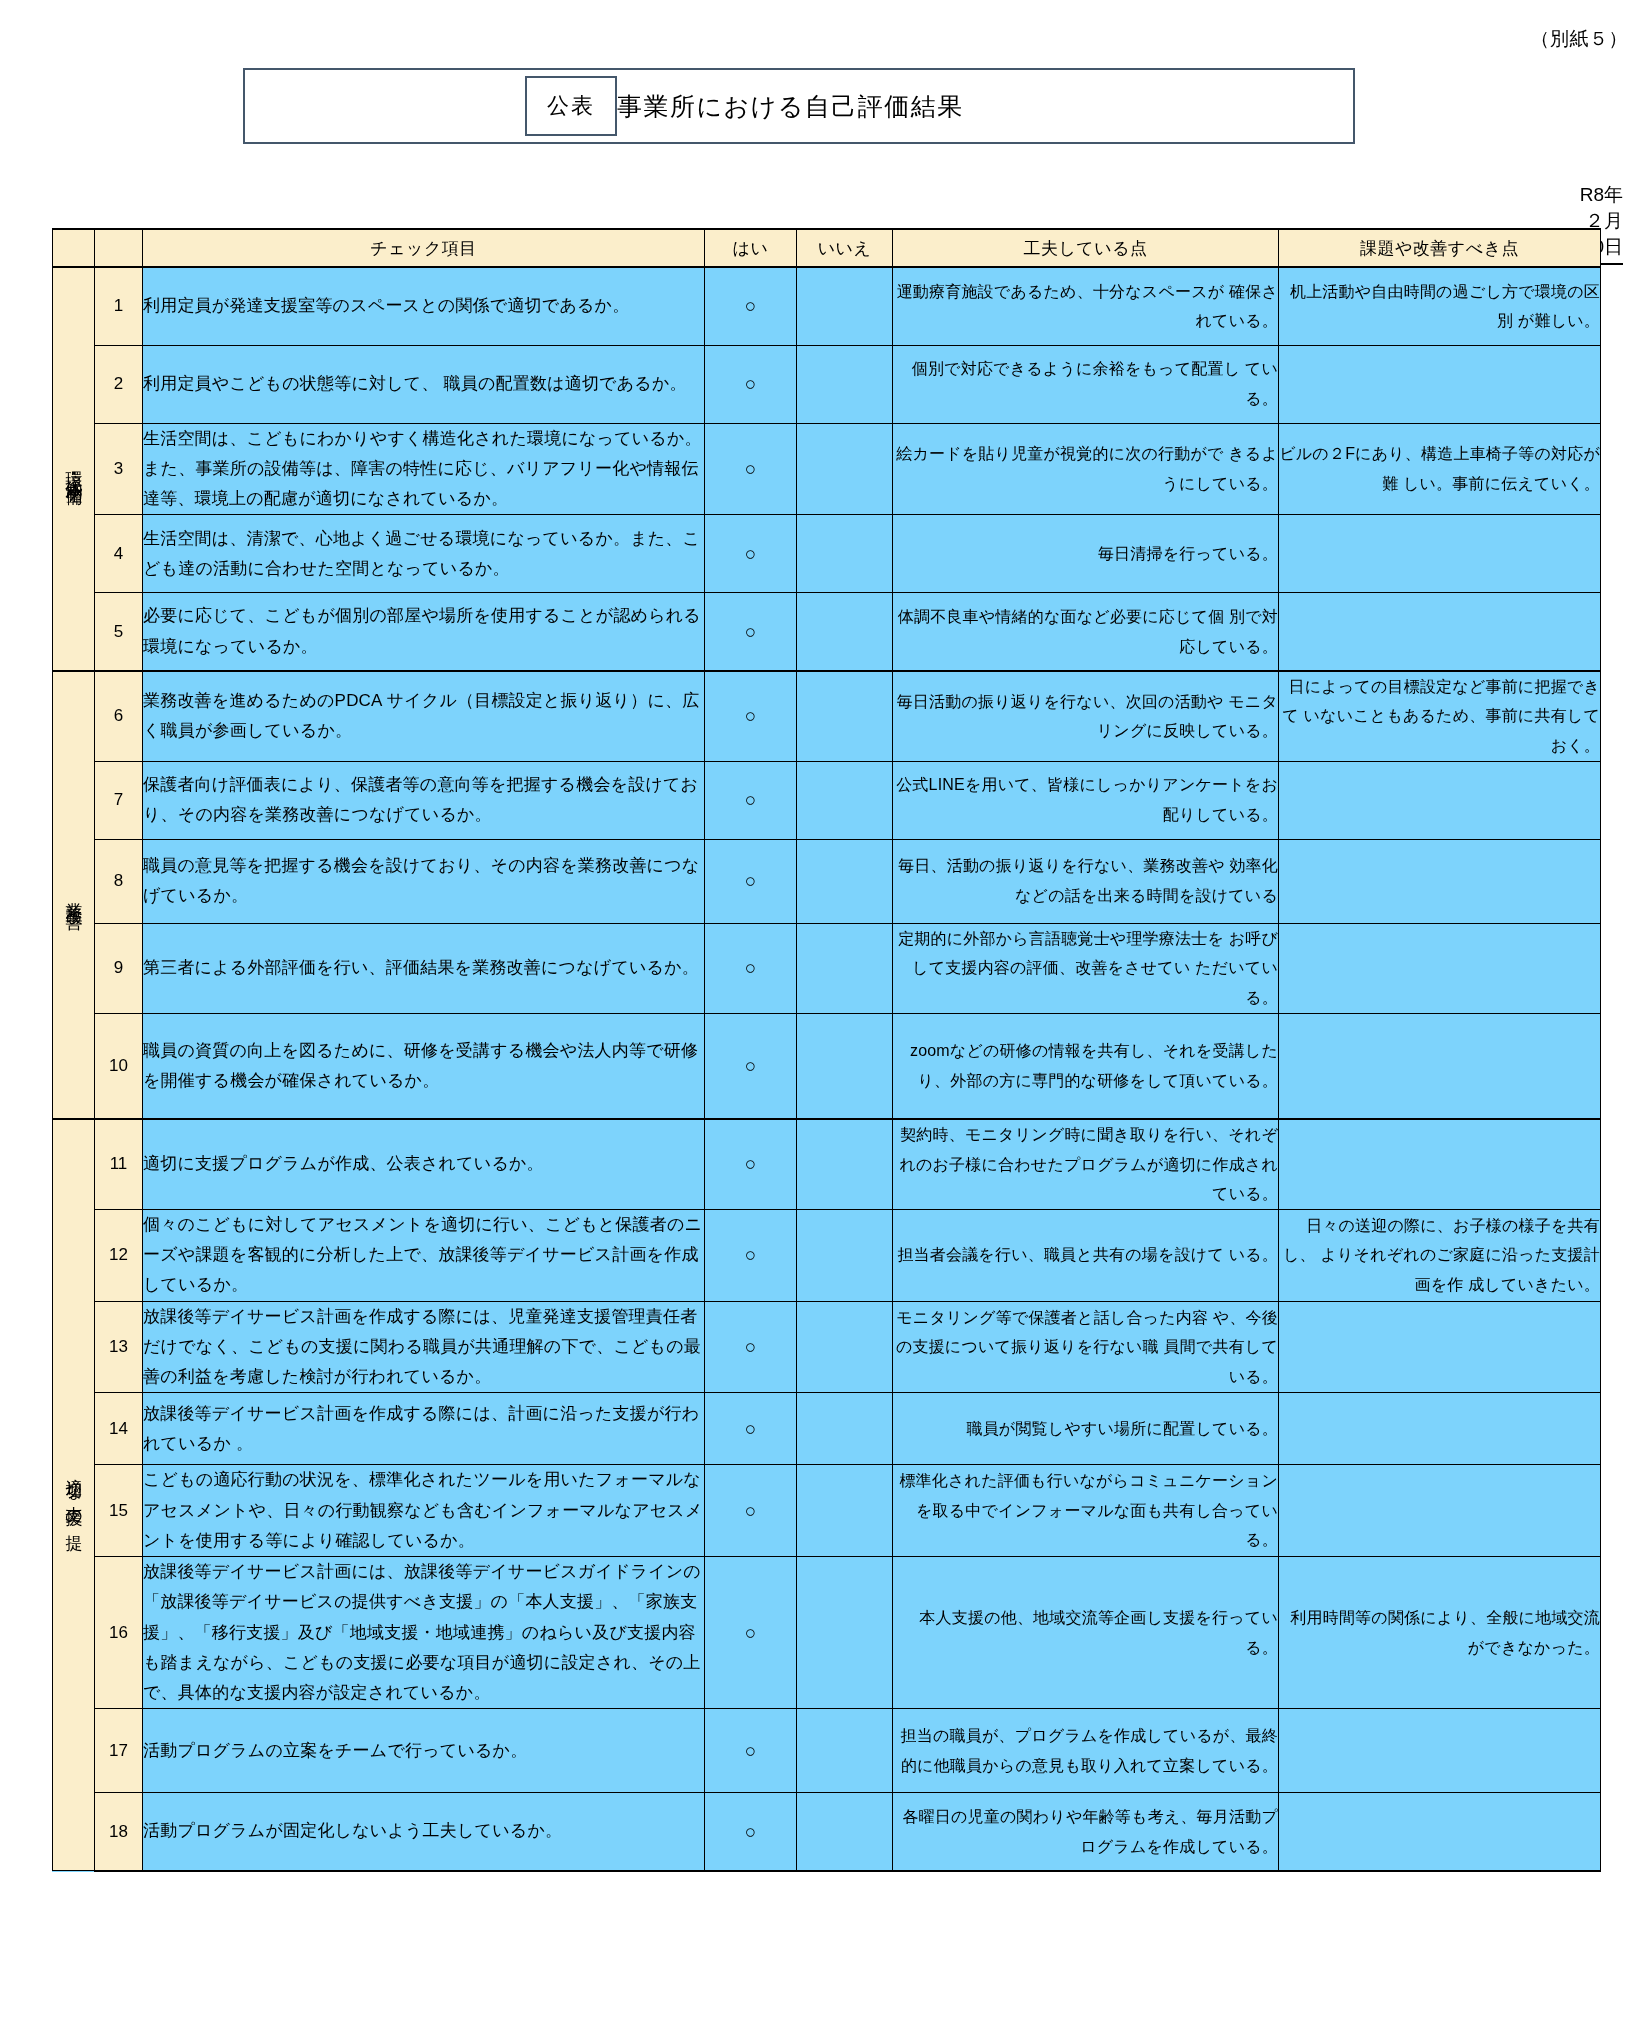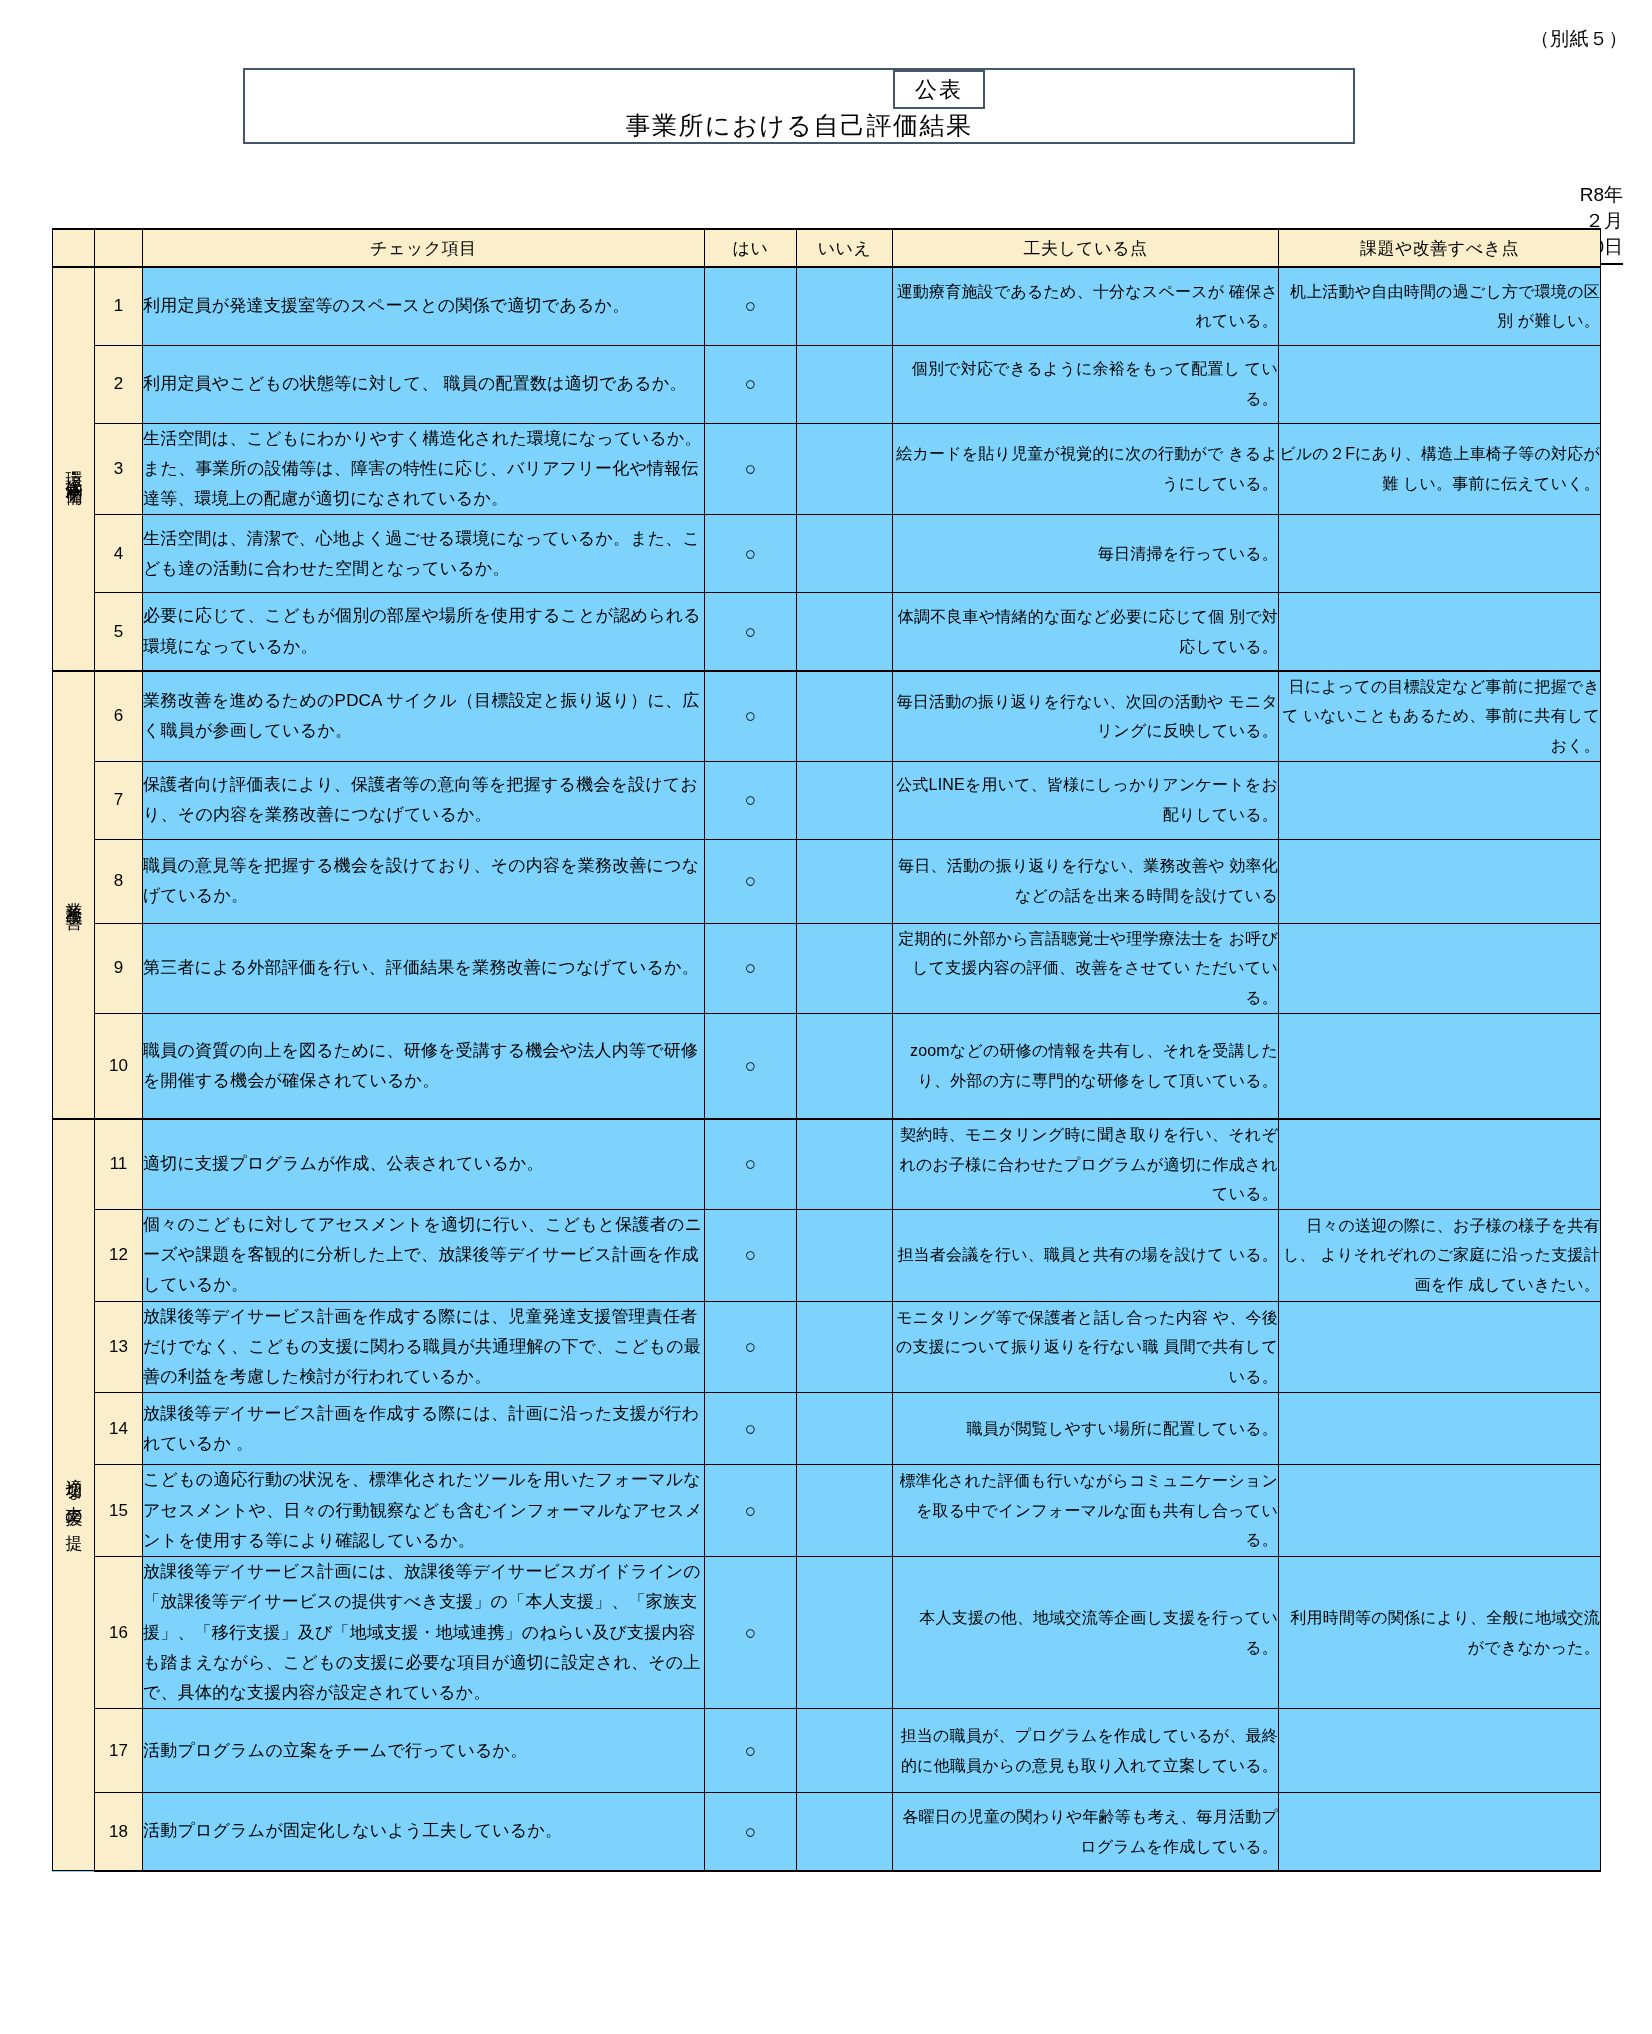--- a/index.html
+++ b/index.html
@@ -39,21 +39,20 @@
     position: absolute;
     left: 243px;
     top: 68px;
     width: 1112px;
     height: 76px;
     border: 2px solid #44576b;
     box-sizing: border-box;
     background: #ffffff;
     display: flex;
     align-items: center;
-    flex-direction: column;
   }
   .title-badge {
     margin-left: 280px;
     width: 92px;
     height: 60px;
     border: 2px solid #44576b;
     box-sizing: border-box;
     display: flex;
     align-items: center;
     justify-content: center;

